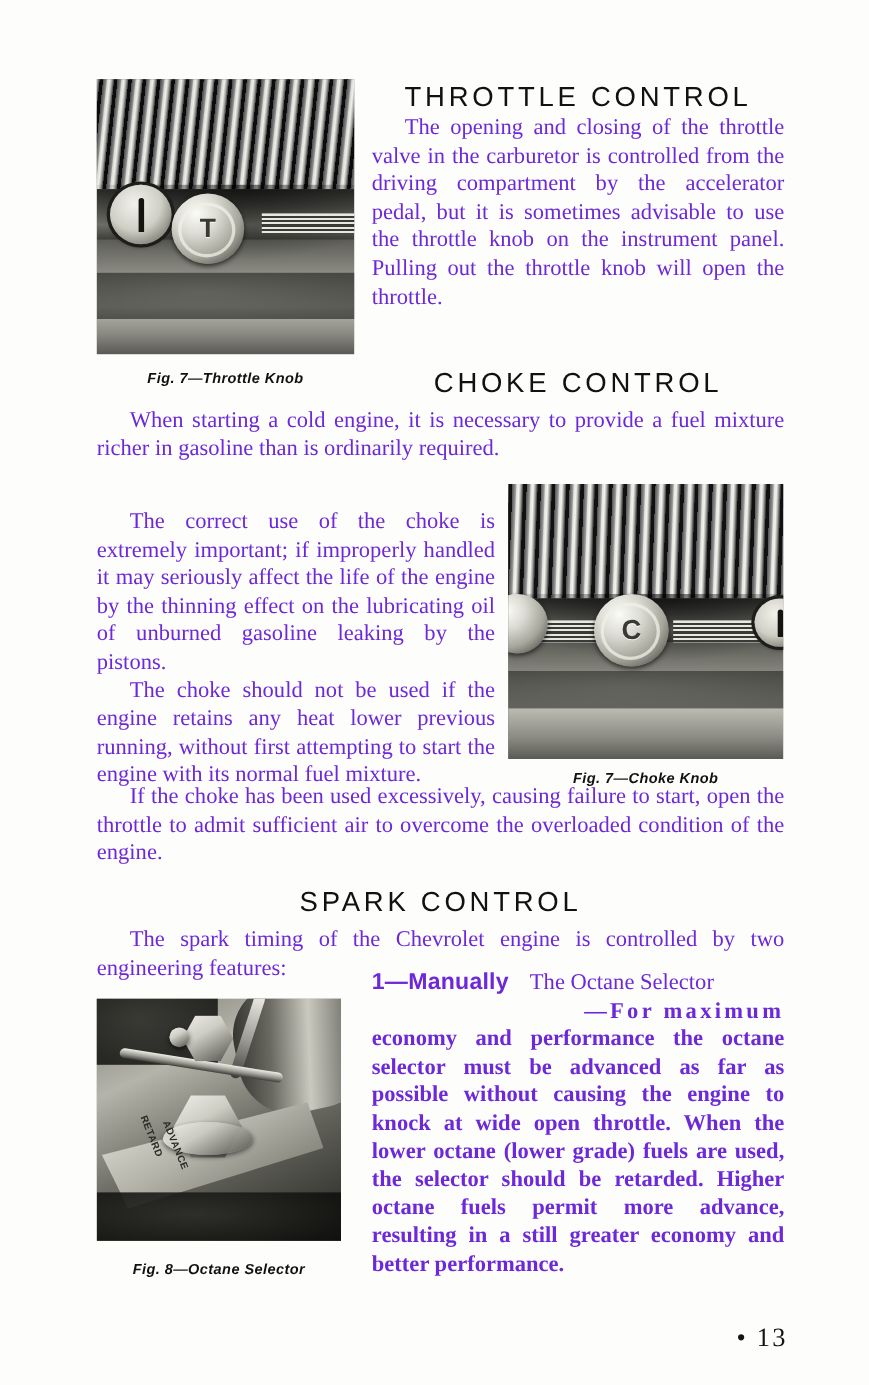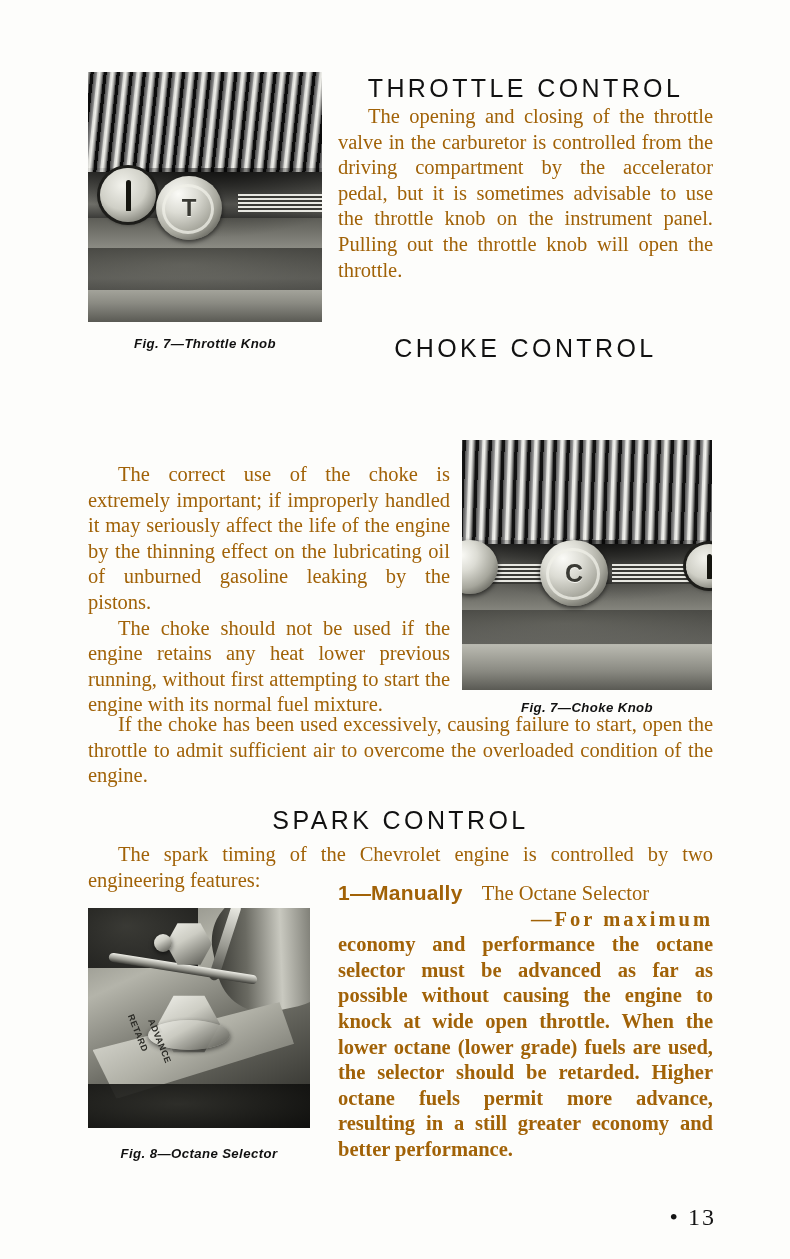--- a/index.html
+++ b/index.html
@@ -30,21 +30,21 @@
     font-weight: 400;
     font-size: 25px;
     letter-spacing: 3.4px;
     text-align: center;
     color: #111;
   }
   .body-text {
     font-size: 20.5px;
     line-height: 25.6px;
     text-align: justify;
-    color: #a16207;
+    color: #6d28d9;
     hyphens: none;
   }
   .caption {
     font-family: "Liberation Sans", sans-serif;
     font-style: italic;
     font-weight: bold;
     font-size: 13.2px;
     letter-spacing: 0.4px;
     text-align: center;
     color: #111;
@@ -233,20 +233,21 @@
     </div>
   </div>
   <div class="caption" style="position:absolute; left:88px; top:336px; width:234px;">Fig. 7—Throttle Knob</div>
 
   <div class="section-head" style="position:absolute; left:338px; top:74px; width:375px;">THROTTLE CONTROL</div>
 
   <div id="col-throttle" class="body-text indent">The opening and closing of the throttle valve in the carburetor is controlled from the driving compartment by the accelerator pedal, but it is sometimes advisable to use the throttle knob on the instrument panel. Pulling out the throttle knob will open the throttle.</div>
 
   <div class="section-head" style="position:absolute; left:338px; top:334px; width:375px;">CHOKE CONTROL</div>
 
+  <div class="full-para body-text indent" style="top:370px;">When starting a cold engine, it is necessary to provide a fuel mixture richer in gasoline than is ordinarily required.</div>
 
   <div class="photo" style="left:462px; top:440px; width:250px; height:250px;">
     <div class="ph-inner">
       <div class="grille fine" style="top:-4px; height:108px;"></div>
       <div class="panel-band" style="top:104px; height:40px;"></div>
       <div class="panel-lower" style="top:144px;"></div>
       <div class="shadow-sweep" style="left:-20px; top:100px; width:320px; height:62px;"></div>
       <div class="chrome-strip" style="left:10px; top:124px; width:70px; height:20px;"></div>
       <div class="chrome-strip" style="left:150px; top:124px; width:80px; height:20px;"></div>
       <div class="knob" style="left:-20px; top:100px; width:56px; height:54px;"></div>

